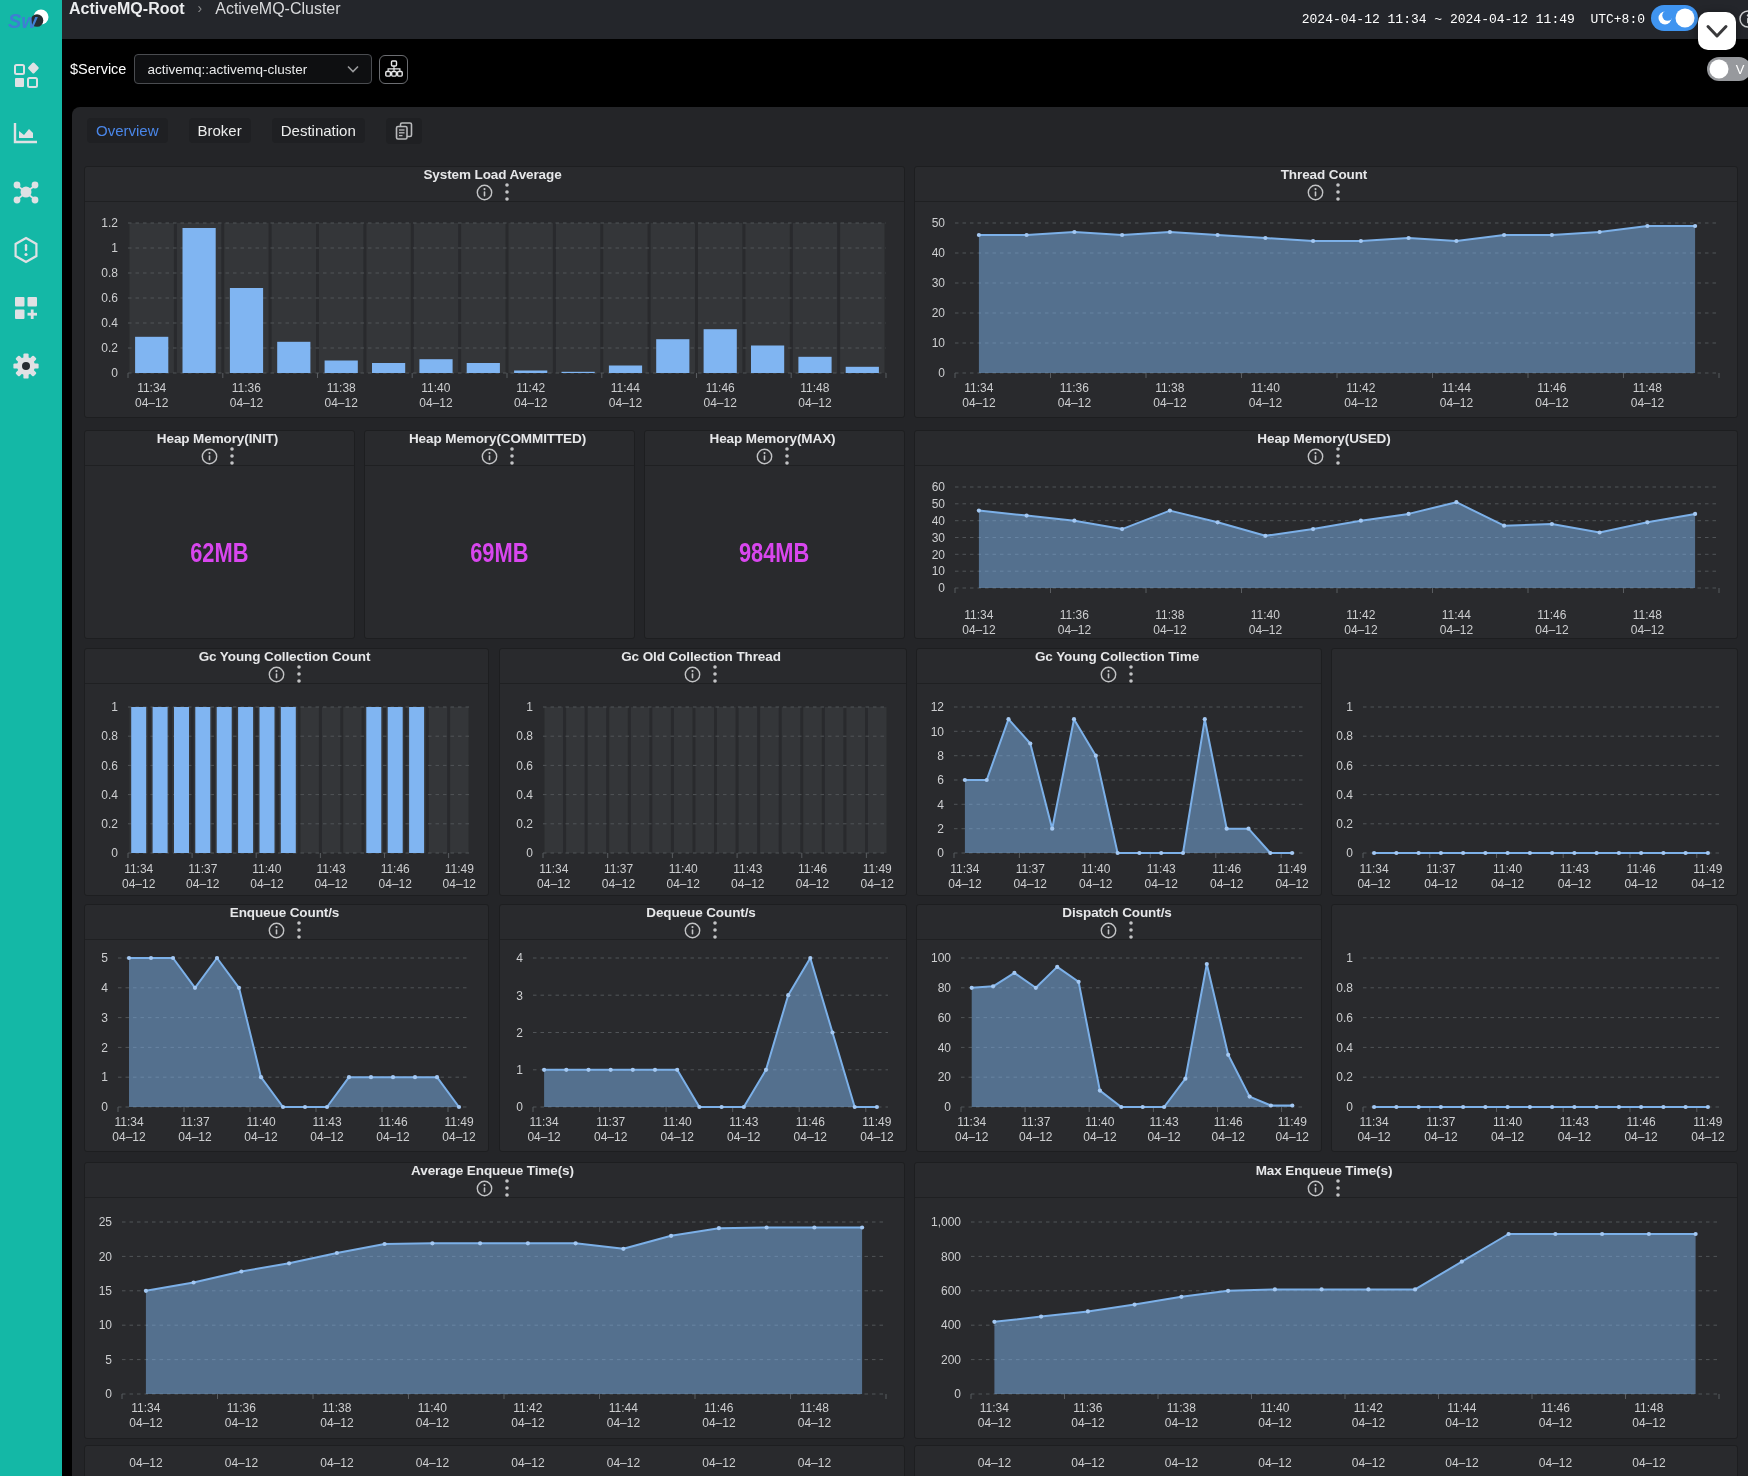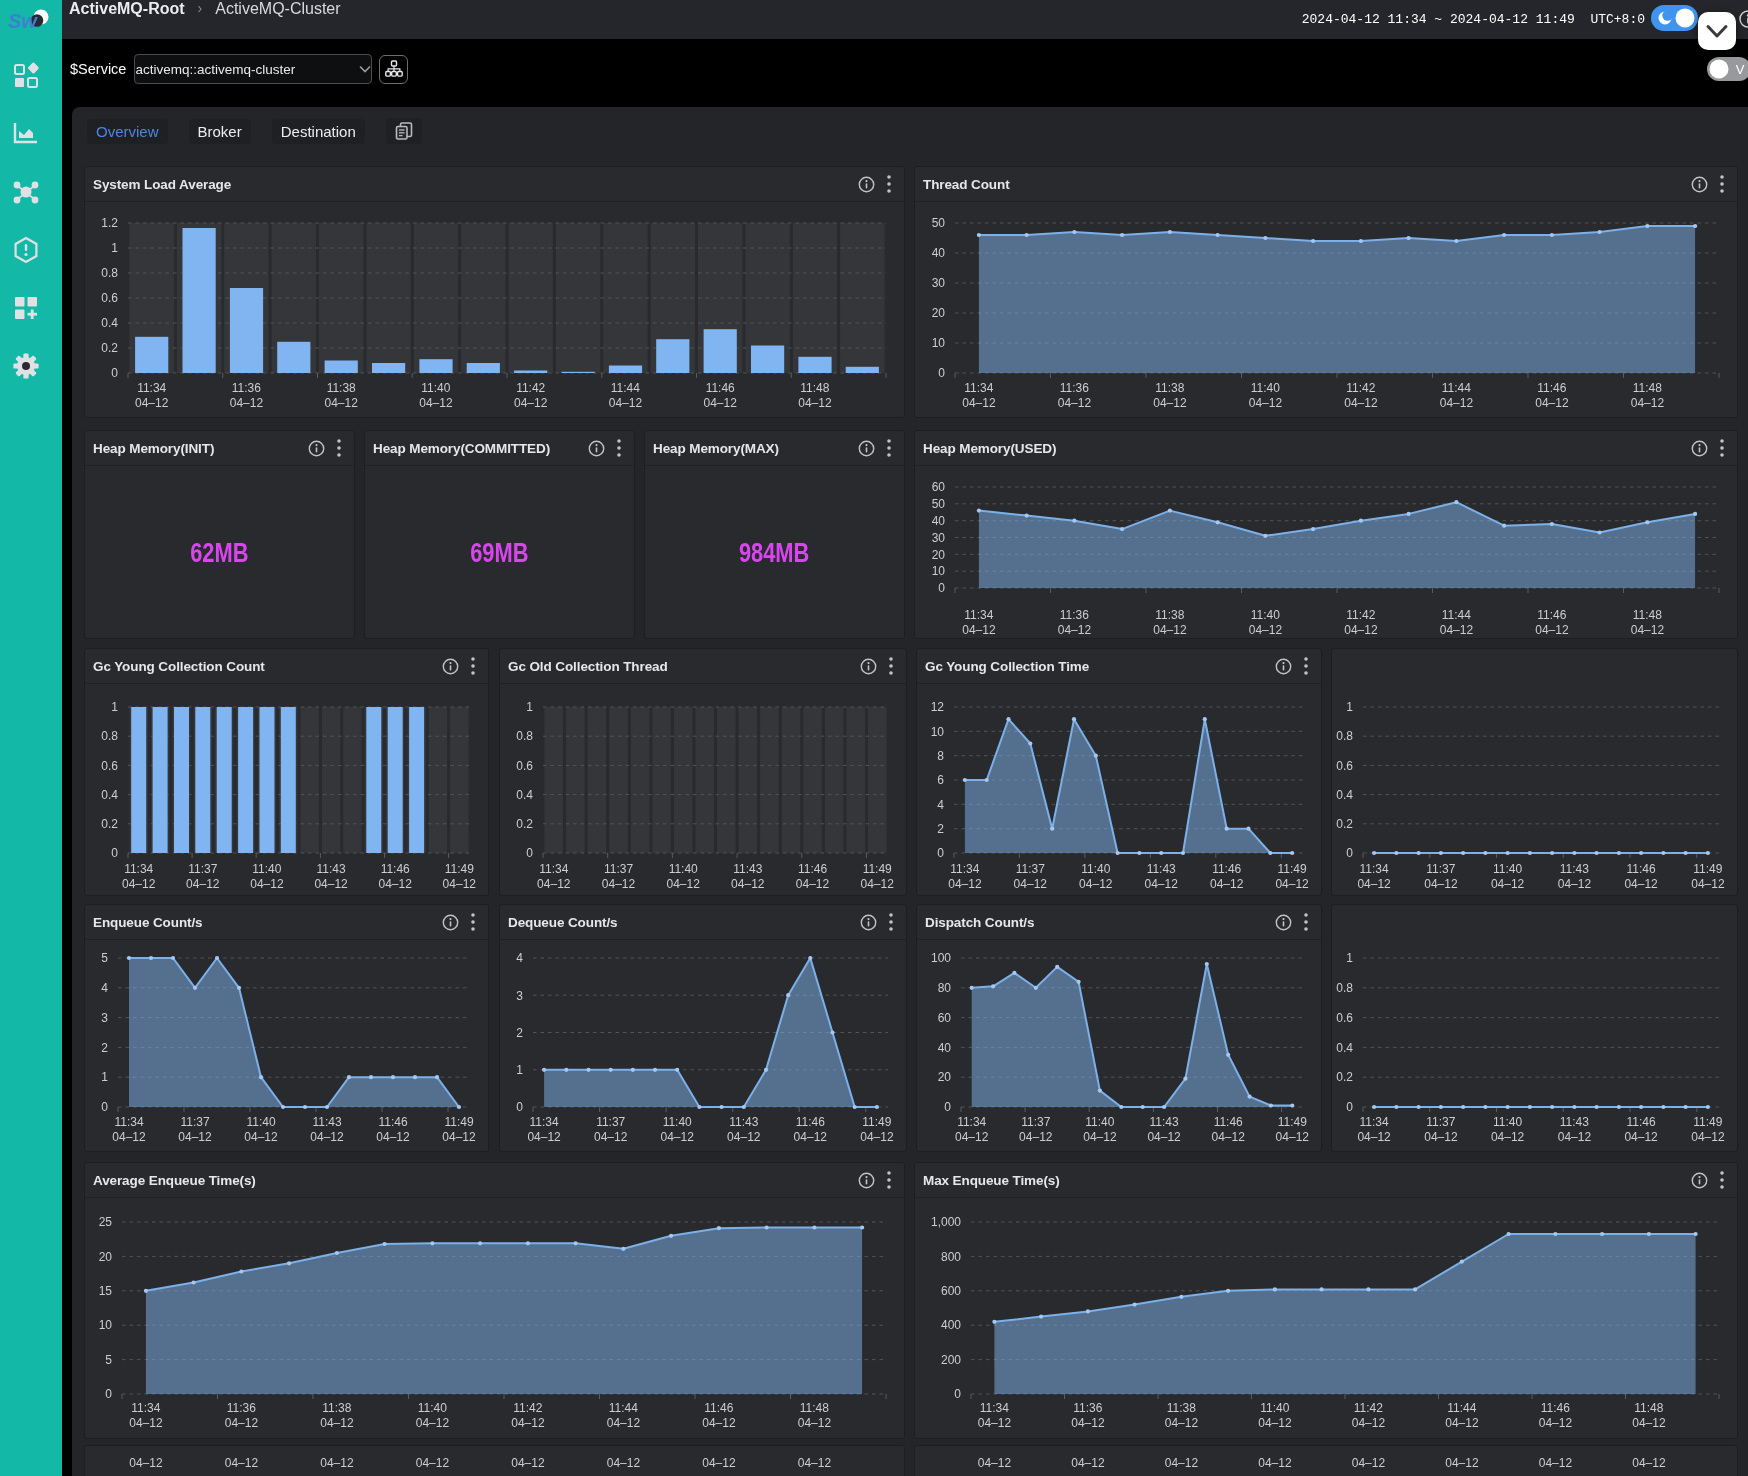--- a/index.html
+++ b/index.html
@@ -1,40 +1,40 @@
 <!DOCTYPE html>
 <html><head><meta charset="utf-8">
 <style>
 * { margin:0; padding:0; box-sizing:border-box; }
 html,body { width:1748px; height:1476px; background:#000000; font-family:"Liberation Sans",sans-serif; overflow:hidden; }
 .sidebar { position:absolute; left:0; top:0; width:62px; height:1476px; background:#14b8a6; }
 .nav { position:absolute; left:62px; top:0; width:1686px; height:39px; background:#24262b; }
 .svcbar { position:absolute; left:62px; top:39px; width:1686px; height:68px; background:#000; }
 .container { position:absolute; left:72px; top:107px; width:1676px; height:1369px; background:#242528; border-radius:8px 0 0 0; }
 .panel { position:absolute; background:#292a2d; border:1px solid #1d1e20; border-radius:3px; }
-.ph { height:35px; display:flex; align-items:center; justify-content:space-between; padding:0 12px 0 8px; border-bottom:1px solid #1f2022; }
+.ph { height:35px; display:flex; align-items:center; justify-content:space-between; padding:0 12px 0 8px; border-bottom:1px solid #1f2022;flex-direction:column; }
 .pt { font-size:13.5px; font-weight:700; color:#e6e7e9; letter-spacing:-0.1px; }
 .pi { display:flex; align-items:center; gap:11px; }
 .cv { position:absolute; left:0; top:0; pointer-events:none; }
 .big { position:absolute; left:0; right:0; top:98px; text-align:center; font-size:28px; font-weight:700; color:#d946ef;margin-top:8px; }
 .big span { display:inline-block; transform:scaleX(0.78); transform-origin:center; }
 .crumb { position:absolute; left:69px; top:0; height:39px; display:flex; align-items:flex-start; gap:13px; }
 .crumb b { color:#ebecee; font-size:16px; font-weight:700; }
 .crumb .sep { color:#8a8b8d; font-size:14px; }
 .crumb span.c2 { color:#d9dadc; font-size:16px; }
 .timer { position:absolute; right:103px; top:0; height:39px; display:flex; align-items:center; color:#fff; font-family:Liberation Mono, monospace; font-size:13px; }
 .moontg { position:absolute; left:1651px; top:5px; width:47px; height:26px; background:#3f94f0; border-radius:13px; }
 .whitebtn { position:absolute; left:1698px; top:12px; width:38px; height:38px; background:#fff; border-radius:10px; box-shadow:0 2px 8px rgba(0,0,0,.45); z-index:10; display:flex;align-items:center;justify-content:center; }
 .iinfo { position:absolute; left:1738px; top:9px; z-index:1; }
 .svcrow { position:absolute; left:70px; top:39px; height:60px; display:flex; align-items:center; }
 .svclabel { color:#fdfdfd; font-size:14.5px; margin-right:8px; }
-.select { width:238px; height:30px; background:#0e0f11; border:1px solid #4a4c50; border-radius:4px; display:flex; align-items:center; padding:0 0; color:#e9eaeb; font-size:13.5px; justify-content:space-between; }
+.select { width:238px; height:30px; background:#0e0f11; border:1px solid #4a4c50; border-radius:4px; display:flex; align-items:center; padding:0 12px; color:#e9eaeb; font-size:13.5px; justify-content:space-between; }
 .topobtn { width:29px; height:29px; border:1px solid #6b6d71; border-radius:6px; margin-left:7px; display:flex; align-items:center; justify-content:center; }
 .vtg { position:absolute; left:1707px; top:57px; width:44px; height:24px; background:#97999d; border-radius:12px; }
-.tabs { position:absolute; left:87px; top:118px; display:flex; align-items:center; gap:21px; }
+.tabs { position:absolute; left:87px; top:118px; display:flex; align-items:flex-start; gap:21px; }
 .tab { font-size:15px; color:#eceded; font-weight:400; background:#1f2023; border-radius:4px; padding:4px 9px; }
 .tab.act { color:#4a86e8; }
 .tabico { background:#1f2023; border-radius:4px; padding:3px 8px; display:flex; align-items:center; }
 </style></head>
 <body>
 <div class="container"></div>
 <div class="nav"></div>
 <div class="svcbar"></div>
 <div class="sidebar">
     <div style="position:absolute;left:7px;top:6px;width:52px;height:30px">

